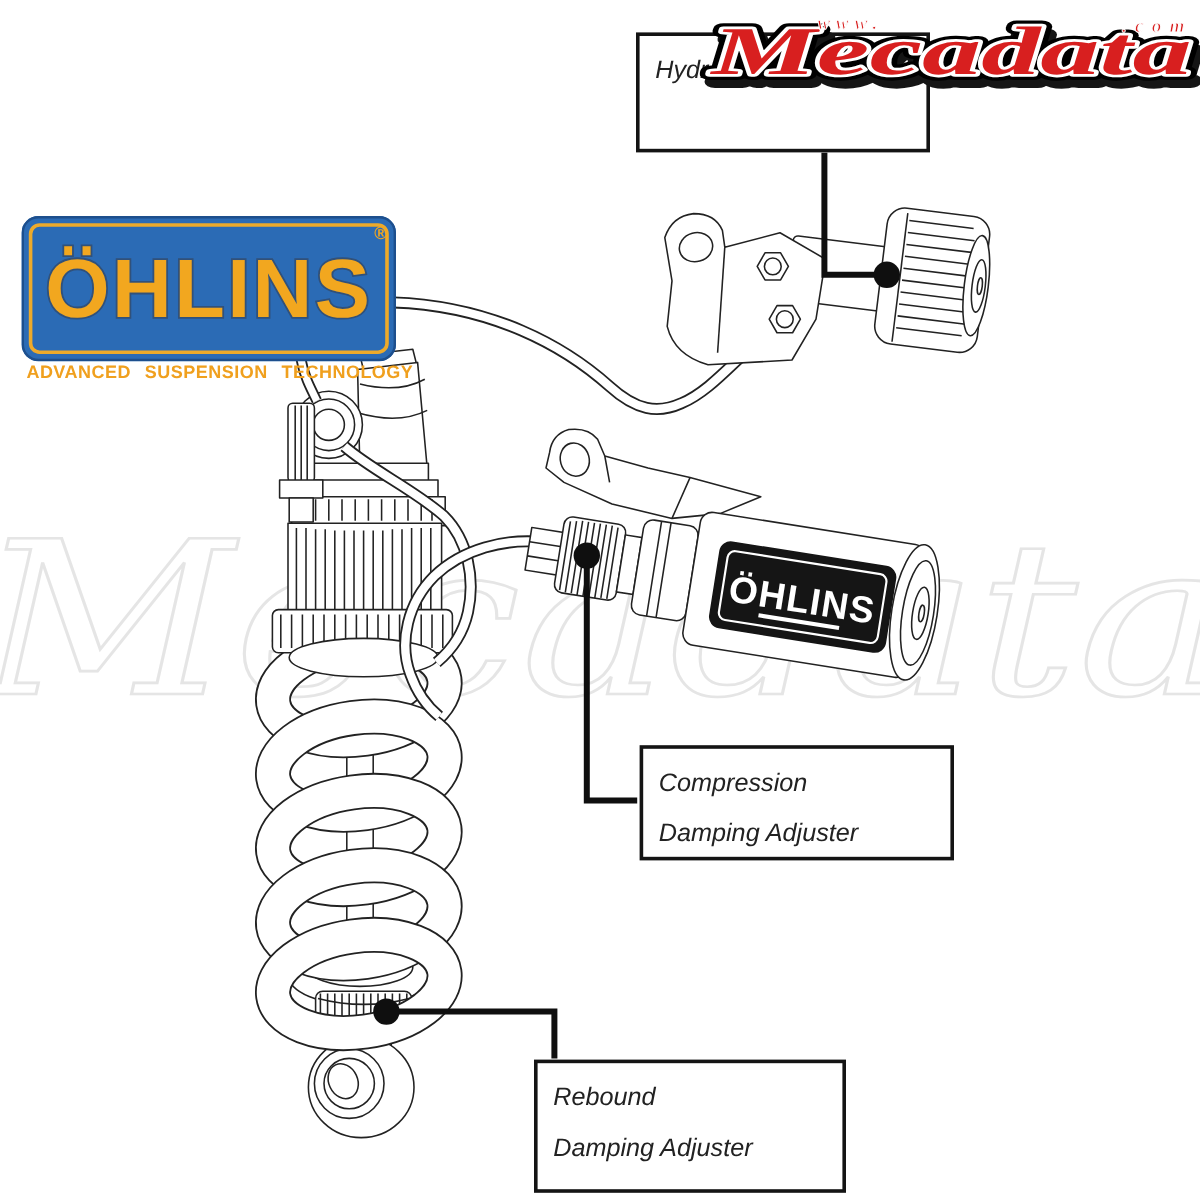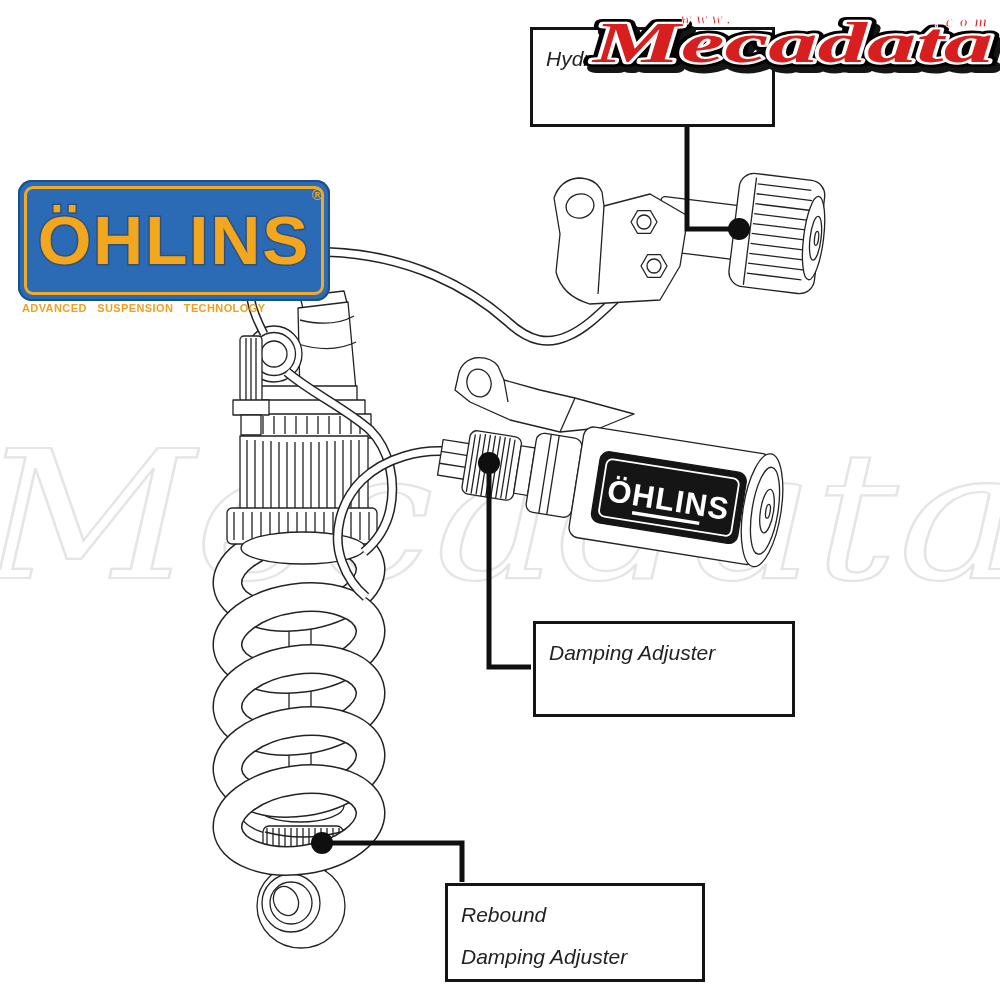--- a/index.html
+++ b/index.html
@@ -11,21 +11,21 @@
   .callout{position:absolute;z-index:5;background:#fff;border:3px solid #141414;
            color:#222;font-style:italic;box-sizing:border-box;padding:8px 0 0 13px;}
   .callout .ln{font-size:21px;line-height:42px;white-space:nowrap;}
   
   .ohlins{position:absolute;left:18px;top:180px;width:312px;height:121px;z-index:6;
           background:#2b6bb5;border-radius:14px;box-shadow:inset 0 0 0 2px #1d4f8d;}
   .ohlins .frame{position:absolute;left:6px;top:6px;right:6px;bottom:6px;
                  border:3px solid #edaa2b;border-radius:9px;}
   .ohlins .reg{position:absolute;right:7px;top:6px;color:#f2a71f;font-size:15px;font-weight:bold;}
   .tagline{position:absolute;left:22px;top:302px;width:320px;z-index:6;color:#f0a01e;
-           font-weight:bold;font-size:11px;letter-spacing:0.4px;word-spacing:7px;white-space:nowrap;}
+           font-weight:bold;font-size:15px;letter-spacing:0.4px;word-spacing:7px;white-space:nowrap;}
   .mecadata{position:absolute;left:583px;top:0;z-index:9;}
 </style>
 </head>
 <body>
 
 <div class="stage">
 
   <svg id="scene" width="1000" height="1000" viewBox="0 0 1000 1000">
 
     <text x="-18" y="578" font-size="178" font-style="italic" font-family="DejaVu Serif, serif" fill="none" stroke="#e5e5e5" stroke-width="2.2" textLength="1040" lengthAdjust="spacingAndGlyphs">Mecadata</text>
@@ -189,24 +189,25 @@
       <circle cx="489" cy="463" r="11"></circle>
       <circle cx="322" cy="843" r="11"></circle>
     </g>
   </svg>
 
   <div class="callout" style="left:530px;top:27px;width:245px;height:100px;">
     <div class="ln">Hydraulic Spring</div>
   </div>
 
   <div class="callout" style="left:533px;top:621px;width:262px;height:96px;">
+    <div class="ln">Compression</div>
     <div class="ln">Damping Adjuster</div>
   </div>
 
-  <div class="callout" style="left:445px;top:883px;width:260px;height:99px;">
+  <div class="callout" style="left:445px;top:883px;width:260px;height:111px;">
     <div class="ln">Rebound</div>
     <div class="ln">Damping Adjuster</div>
   </div>
 
   <div class="ohlins">
     <div class="frame"></div>
     <svg width="306" height="92" style="position:absolute;left:3px;top:14px;">
       <text x="153" y="70" text-anchor="middle" font-size="69" font-weight="bold" letter-spacing="2" font-family="Liberation Sans, sans-serif" fill="#f2a71f" stroke="#31517a" stroke-width="3" paint-order="stroke">ÖHLINS</text>
     </svg>
     <span class="reg">®</span>

